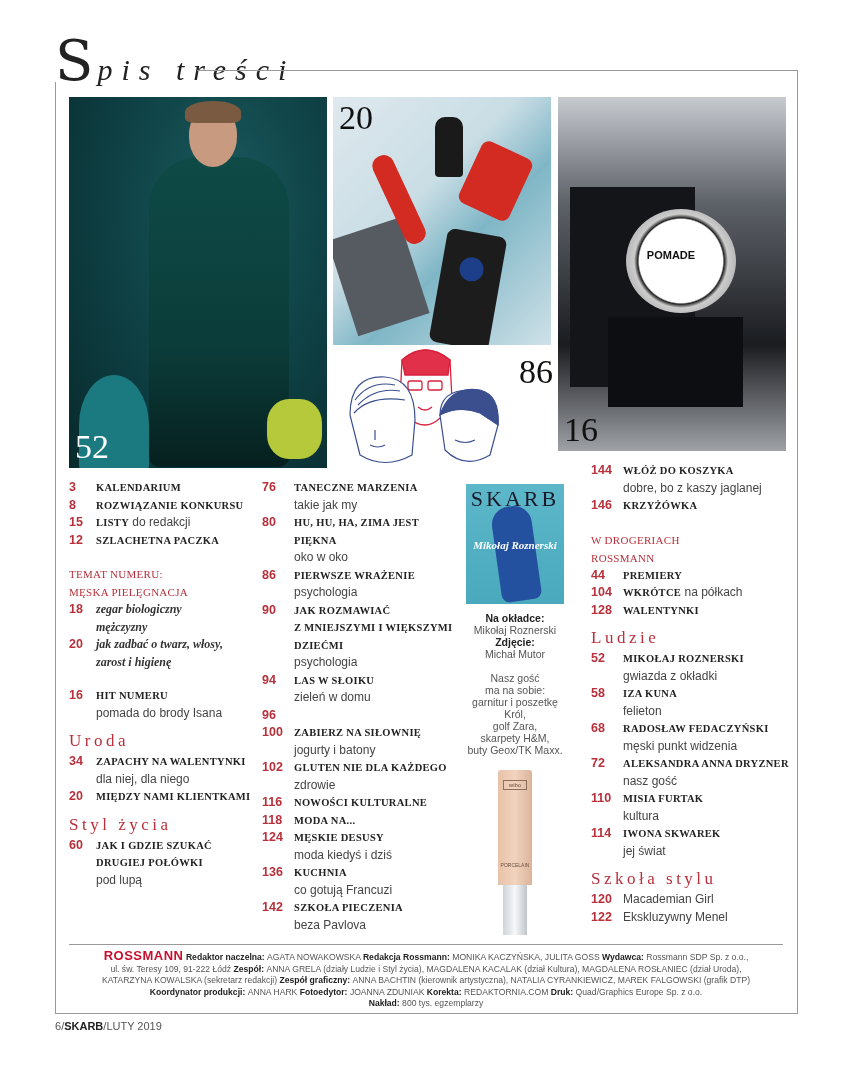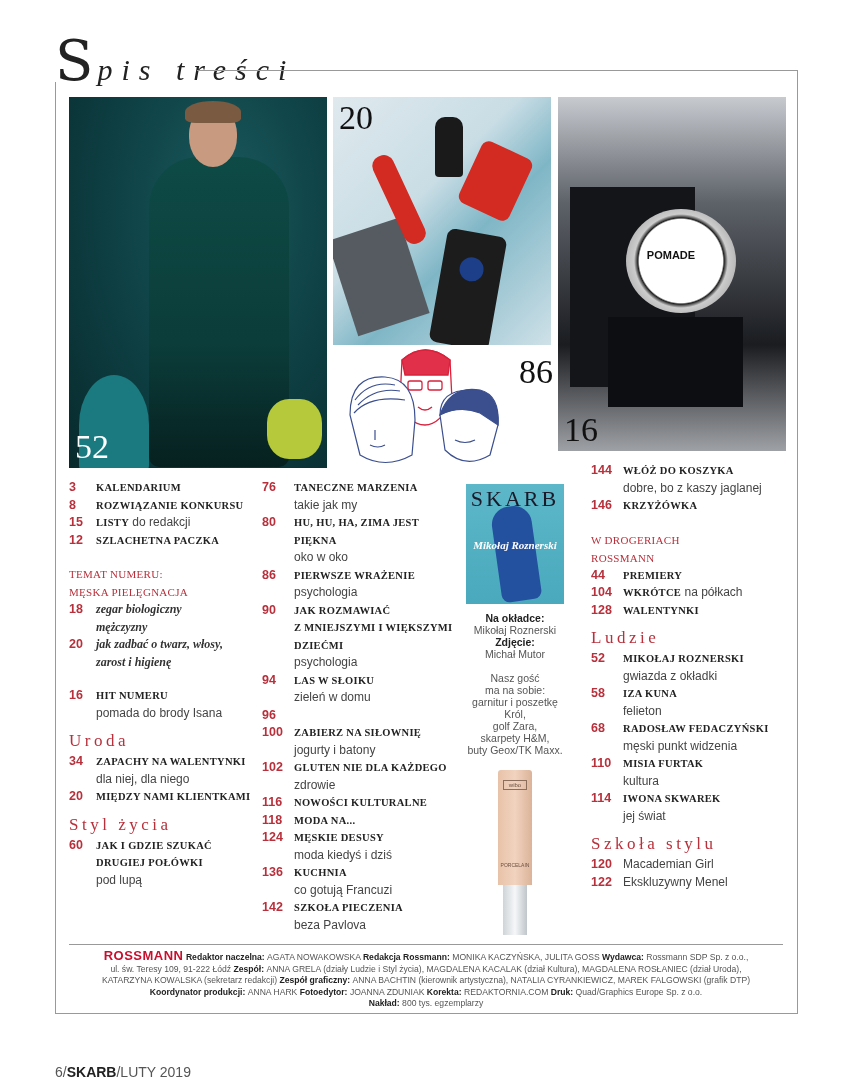--- a/index.html
+++ b/index.html
@@ -80,21 +80,21 @@
   .tube { margin: 14px auto 0; width: 40px; height: 165px; position: relative; }
   .tube .body { position: absolute; left: 3px; top: 0; width: 34px; height: 115px; background: linear-gradient(90deg,#e8c2a8,#f1d3bf,#dcb39a); border-radius: 3px 3px 0 0; }
   .tube .brand { position: absolute; left: 8px; top: 10px; width: 24px; height: 10px; border: 1px solid #8b6e5c; font-size: 6px; line-height: 8px; color: #6b5040; text-align: center; }
   .tube .cap { position: absolute; left: 8px; top: 115px; width: 24px; height: 50px; background: linear-gradient(90deg,#cfd4d8,#f5f7f9,#bfc5ca); }
   .tube .lbl { position: absolute; left: 3px; top: 92px; width: 34px; font-size: 5px; text-align: center; color: #6b5040; }
 
   .sep { position: absolute; left: 69px; top: 944px; width: 714px; height: 1px; background: #999; }
   .credits { position: absolute; left: 66px; top: 950px; width: 720px; text-align: center; font-size: 8.6px; line-height: 11.5px; color: #555; }
   .credits b { color: #222; margin-top: 45px; }
   .credits .rossmann { color: #c8102e; font-weight: bold; font-size: 13px; letter-spacing: 0.5px; font-family: "Liberation Sans", sans-serif; }
-  .footer { position: absolute; left: 55px; top: 1020px; font-size: 14px; color: #555; margin-top: 44px; }
+  .footer { position: absolute; left: 55px; top: 1020px; font-size: 11px; color: #555; }
   .footer b { color: #222; }
 </style>
 </head>
 <body>
 
 <div class="title">
   <span class="cap">S</span><span>pis treści</span>
 </div>
 <div class="frame-top"></div>
 <div class="frame-right"></div>
@@ -328,20 +328,24 @@
     </div>
   <div class="entry">
       <span class="pg wide">58</span>
       <span class="body"><span class="cap-title">IZA KUNA</span><span class="sub">felieton</span></span>
     </div>
   <div class="entry">
       <span class="pg wide">68</span>
       <span class="body"><span class="cap-title">RADOSŁAW FEDACZYŃSKI</span><span class="sub">męski punkt widzenia</span></span>
     </div>
   <div class="entry">
+      <span class="pg wide">72</span>
+      <span class="body"><span class="cap-title">ALEKSANDRA ANNA DRYZNER</span><span class="sub">nasz gość</span></span>
+    </div>
+  <div class="entry">
       <span class="pg wide">110</span>
       <span class="body"><span class="cap-title">MISIA FURTAK</span><span class="sub">kultura</span></span>
     </div>
   <div class="entry">
       <span class="pg wide">114</span>
       <span class="body"><span class="cap-title">IWONA SKWAREK</span><span class="sub">jej świat</span></span>
     </div>
   <div class="section-head">Szkoła stylu</div>
   <div class="entry">
       <span class="pg wide">120</span>

